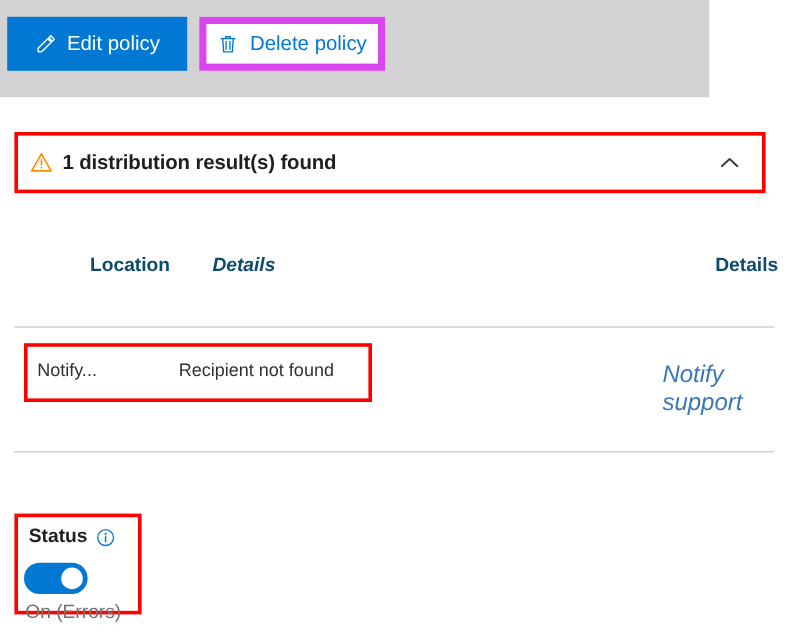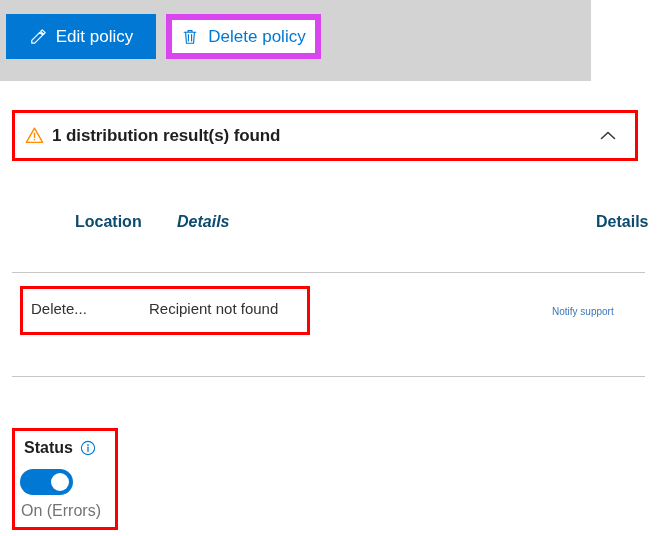--- a/index.html
+++ b/index.html
@@ -166,34 +166,35 @@
     top: 300px;
   }
   .cell-details {
     left: 149px;
     top: 300px;
   }
   .cell-action {
     left: 552px;
     top: 300px;
     width: 80px;
-    font-size: 10px;
+    font-size: 20px;
     color: #3b78b8;
     cursor: pointer;
     white-space: normal;
     line-height: 24px;
+    font-style: italic;
   }
 
   
   .status-highlight {
     position: absolute;
     left: 12px;
     top: 428px;
     width: 106px;
-    height: 102px;
+    height: 84px;
     border: 3px solid #fe0000;
     box-sizing: border-box;
     background: #ffffff;
   }
   .status-row {
     position: absolute;
     left: 9px;
     top: 8px;
     display: flex;
     align-items: center;
@@ -287,21 +288,21 @@
     <span class="th th-details">Details</span>
     <span class="th th-action">Details</span>
   </div>
 </div>
 
 <div class="divider divider-top"></div>
 
 <div class="row-highlight"></div>
 
 <div>
-  <span class="cell cell-location">Delete...</span>
+  <span class="cell cell-location">Notify...</span>
   <span class="cell cell-details">Recipient not found</span>
   <span class="cell cell-action">Notify support</span>
 </div>
 
 <div class="divider divider-bottom"></div>
 
 <div class="status-highlight">
   <div class="status-row">
     <span class="status-label">Status</span>
     <span class="info-icon">

